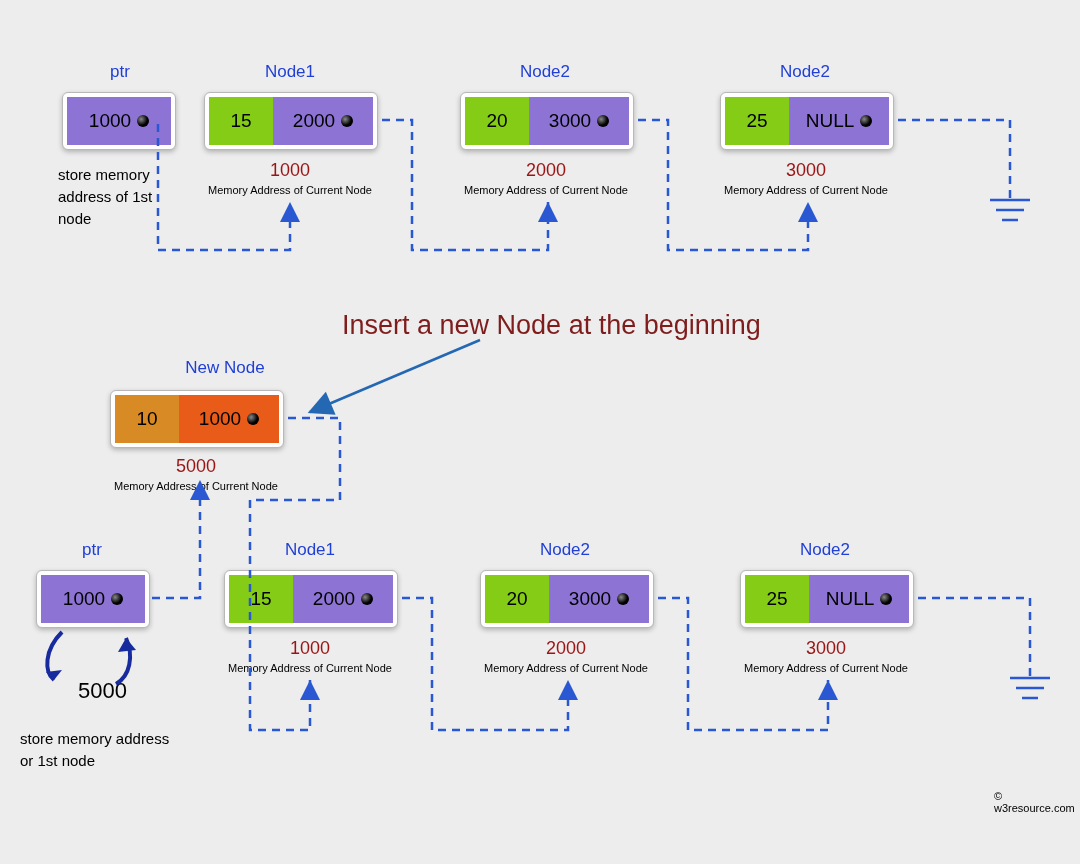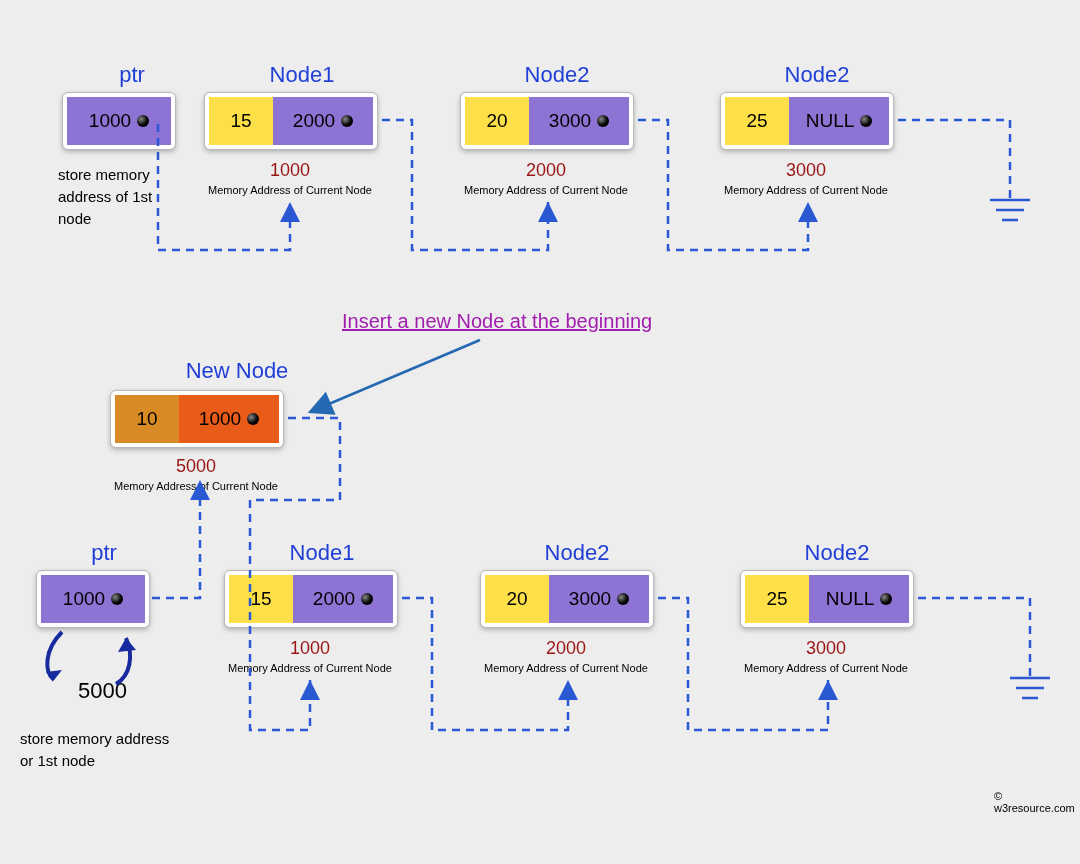--- a/index.html
+++ b/index.html
@@ -6,24 +6,23 @@
     margin: 0;
     background: #ededed;
     font-family: Arial, Helvetica, sans-serif;
     width: 1080px;
     height: 864px;
     position: relative;
     overflow: hidden;
   }
   .label-blue {
     color: #1f3fd6;
-    font-size: 22px;
+    font-size: 17px;
     text-align: center;
     position: absolute;
-    margin-left: 12px;
   }
   .caption-red {
     color: #9b1414;
     font-size: 18px;
     text-align: center;
     position: absolute;
     width: 220px;
   }
   .caption-small {
     color: #000;
@@ -32,24 +31,23 @@
     position: absolute;
     width: 220px;
   }
   .caption-side {
     color: #000;
     font-size: 15px;
     position: absolute;
     line-height: 22px;
   }
   .title-action {
-    color: #a21caf;
-    font-size: 20px;
-    position: absolute;
-    text-decoration: underline;
+    color: #7f1d1d;
+    font-size: 27px;
+    position: absolute;
   }
   .copyright {
     position:absolute;
     font-size:11px;
     color:#000;
     margin-left:34px;
   }
   .node-card {
     position: absolute;
     background: #fff;
@@ -64,21 +62,21 @@
     height: 48px;
   }
   .cell {
     display: flex;
     align-items: center;
     justify-content: center;
     font-size: 19px;
     color: #000;
     position: relative;
   }
-  .cell.blue  { background: #fde047; width: 64px; }
+  .cell.blue  { background: #84cc16; width: 64px; }
   .cell.purple{ background: #8d73d4; width: 100px; }
   .cell.oranged { background: #d88a24; width: 64px; }
   .cell.orangel { background: #e85b18; width: 100px; }
   .ptr-purple { background:#8d73d4; width: 104px; }
   .dot {
     width: 12px; height: 12px; border-radius: 50%;
     background: radial-gradient(circle at 35% 35%, #888 0%, #000 55%);
     display:inline-block;
     margin-left:6px;
     vertical-align:middle;

